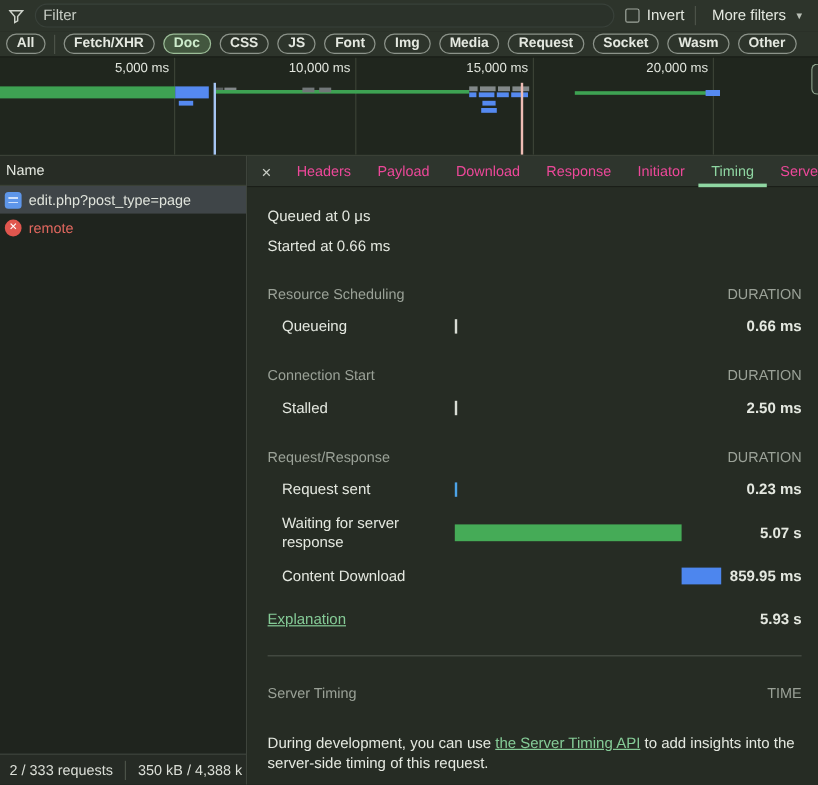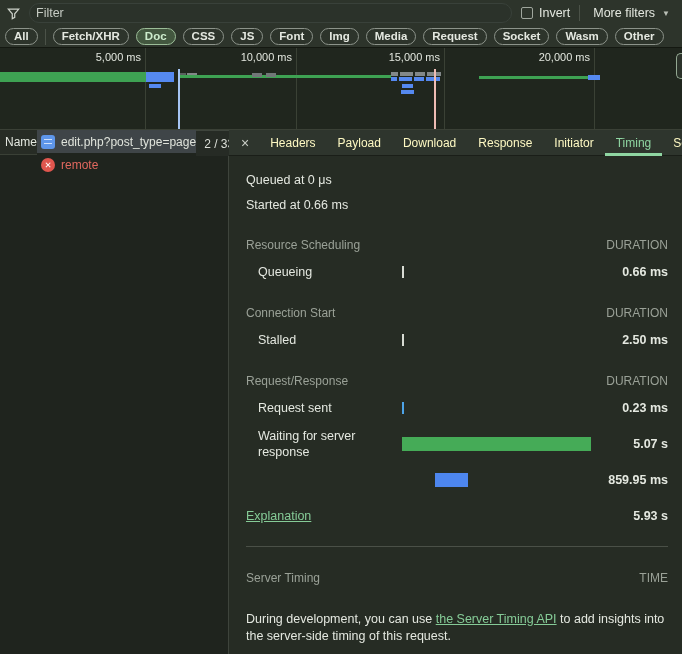--- a/index.html
+++ b/index.html
@@ -32,21 +32,21 @@
   .ruler-label { position:absolute; top:3px; width:82px; text-align:right; font-size:11px; color:#e2e6de; }
   .wbar { position:absolute; }
   .vline { position:absolute; top:21px; bottom:0; width:2px; }
   .edge-widget { position:absolute; right:0; top:5px; width:6px; height:26px; border:1px solid #93a892;
     border-right:none; border-radius:5px 0 0 5px; background:#2b322a; }
 
   
   .main { flex:1; display:flex; min-height:0; }
 
   
-  .left { width:229px; flex:none; border-right:1px solid #3e443c; background:#1f241e; display:flex; }
+  .left { width:206px; flex:none; border-right:1px solid #3e443c; background:#1f241e; display:flex; flex-direction:column; }
   .left-header { height:25px; line-height:24px; padding-left:5px; background:#272c25; border-bottom:1px solid #3a4036;
     font-size:12px; color:#e4e8e0; flex:none; }
   .request-list { flex:1; min-height:0; }
   .name-row { height:23px; display:flex; align-items:center; gap:6px; padding-left:4px; font-size:12px; color:#dfe3db; }
   .name-row.selected { background:#3f4548; }
   .name-row.error { color:#e2685f; }
   .ricon { width:14px; height:14px; flex:none; display:flex; align-items:center; justify-content:center; }
   .ricon.doc { background:#5e96ea; border-radius:3px; position:relative; }
   .ricon.doc::before { content:""; position:absolute; left:3px; right:3px; top:4px; height:7px;
     background:repeating-linear-gradient(#cfe0fb 0 1.5px, transparent 1.5px 4px); }
@@ -55,21 +55,21 @@
 
   .status-bar { height:26px; flex:none; border-top:1px solid #3e443c; background:#262b25; display:flex; align-items:center;
     gap:10px; padding:0 8px; font-size:12px; color:#dcdfd8; white-space:nowrap; overflow:hidden; }
 
   
   .right { flex:1; min-width:0; background:#262c24; display:flex; flex-direction:column; }
   .tabbar { height:26px; flex:none; background:#2e352d; display:flex; align-items:center; padding:0 2px;
     border-bottom:1px solid #1a1e18; }
   .close-x { padding:0 10px; font-size:14px; color:#c9cec6; cursor:default; }
   .tabs { display:flex; height:26px; align-items:stretch; }
-  .tab { padding:0 11px; font-size:12px; color:#fef9c3; display:flex; align-items:center;
+  .tab { padding:0 11px; font-size:12px; color:#ec4899; display:flex; align-items:center;
     border-bottom:3px solid transparent; border-top:3px solid transparent; }
   .tab.selected { color:#8fd6a2; border-bottom-color:#8fd6a2; }
 
   .content { flex:1; min-height:0; padding:0 14px 0 17px; font-size:12.5px; overflow:hidden; }
   .line { margin-top:7px; line-height:18px; }
   .line.first { margin-top:15px; }
   .section-head { display:flex; justify-content:space-between; margin-top:24px; font-size:12px; color:#9aa197; }
   .t-row { display:flex; align-items:center; margin-top:10px; min-height:20px; }
   .t-label { width:156px; flex:none; padding-left:12px; line-height:16px; }
   .t-bars { flex:1; position:relative; height:20px; min-width:0; }
@@ -230,20 +230,21 @@
               <div class="t-value">0.23 ms</div>
             </div>
             <div class="t-row">
               <div class="t-label">Waiting for server response</div>
               <div class="t-bars">
                 <div class="hbar" style="left: 0px; width: 189px; background: rgb(69, 171, 87);"></div>
               </div>
               <div class="t-value">5.07 s</div>
             </div>
             <div class="t-row">
+              <div class="t-label">Content Download</div>
               <div class="t-bars">
                 <div class="hbar" style="left: 189px; width: 33px; background: rgb(77, 134, 238);"></div>
               </div>
               <div class="t-value">859.95 ms</div>
             </div>
           </div>
 
         <div class="total-row">
           <span class="link">Explanation</span>
           <span class="bold">5.93 s</span>

